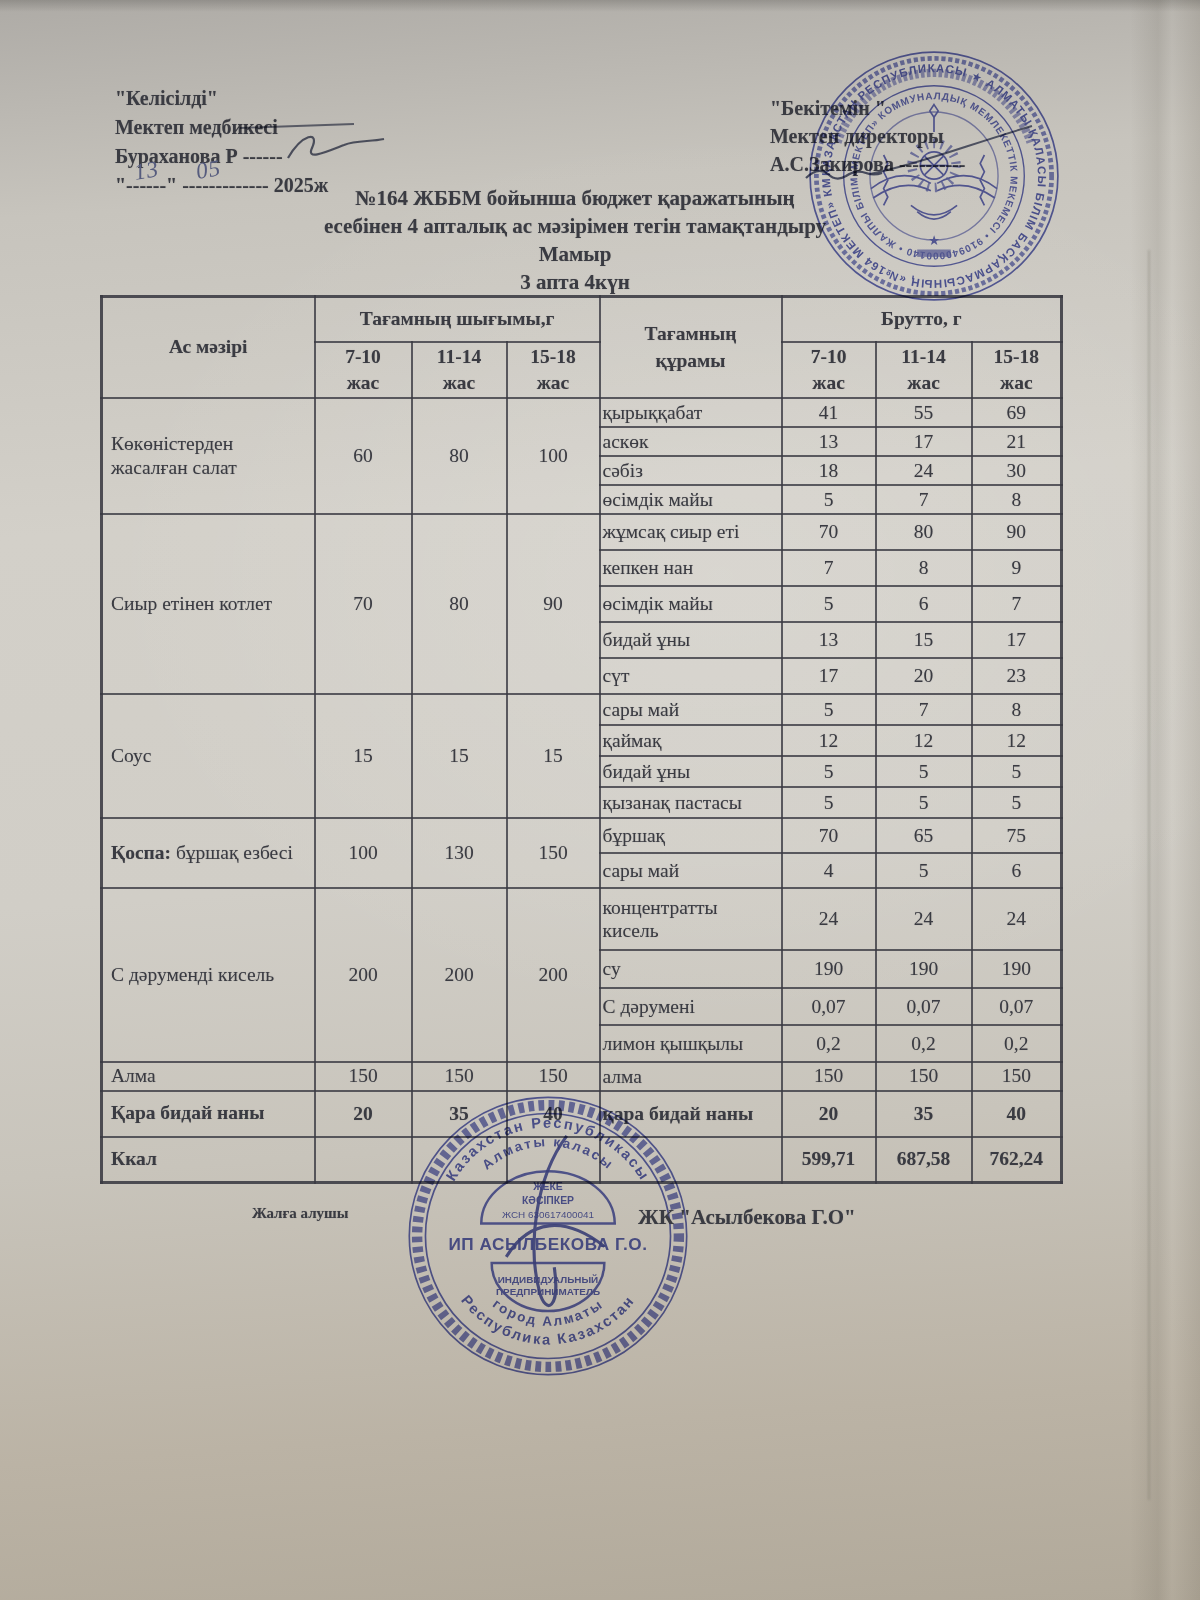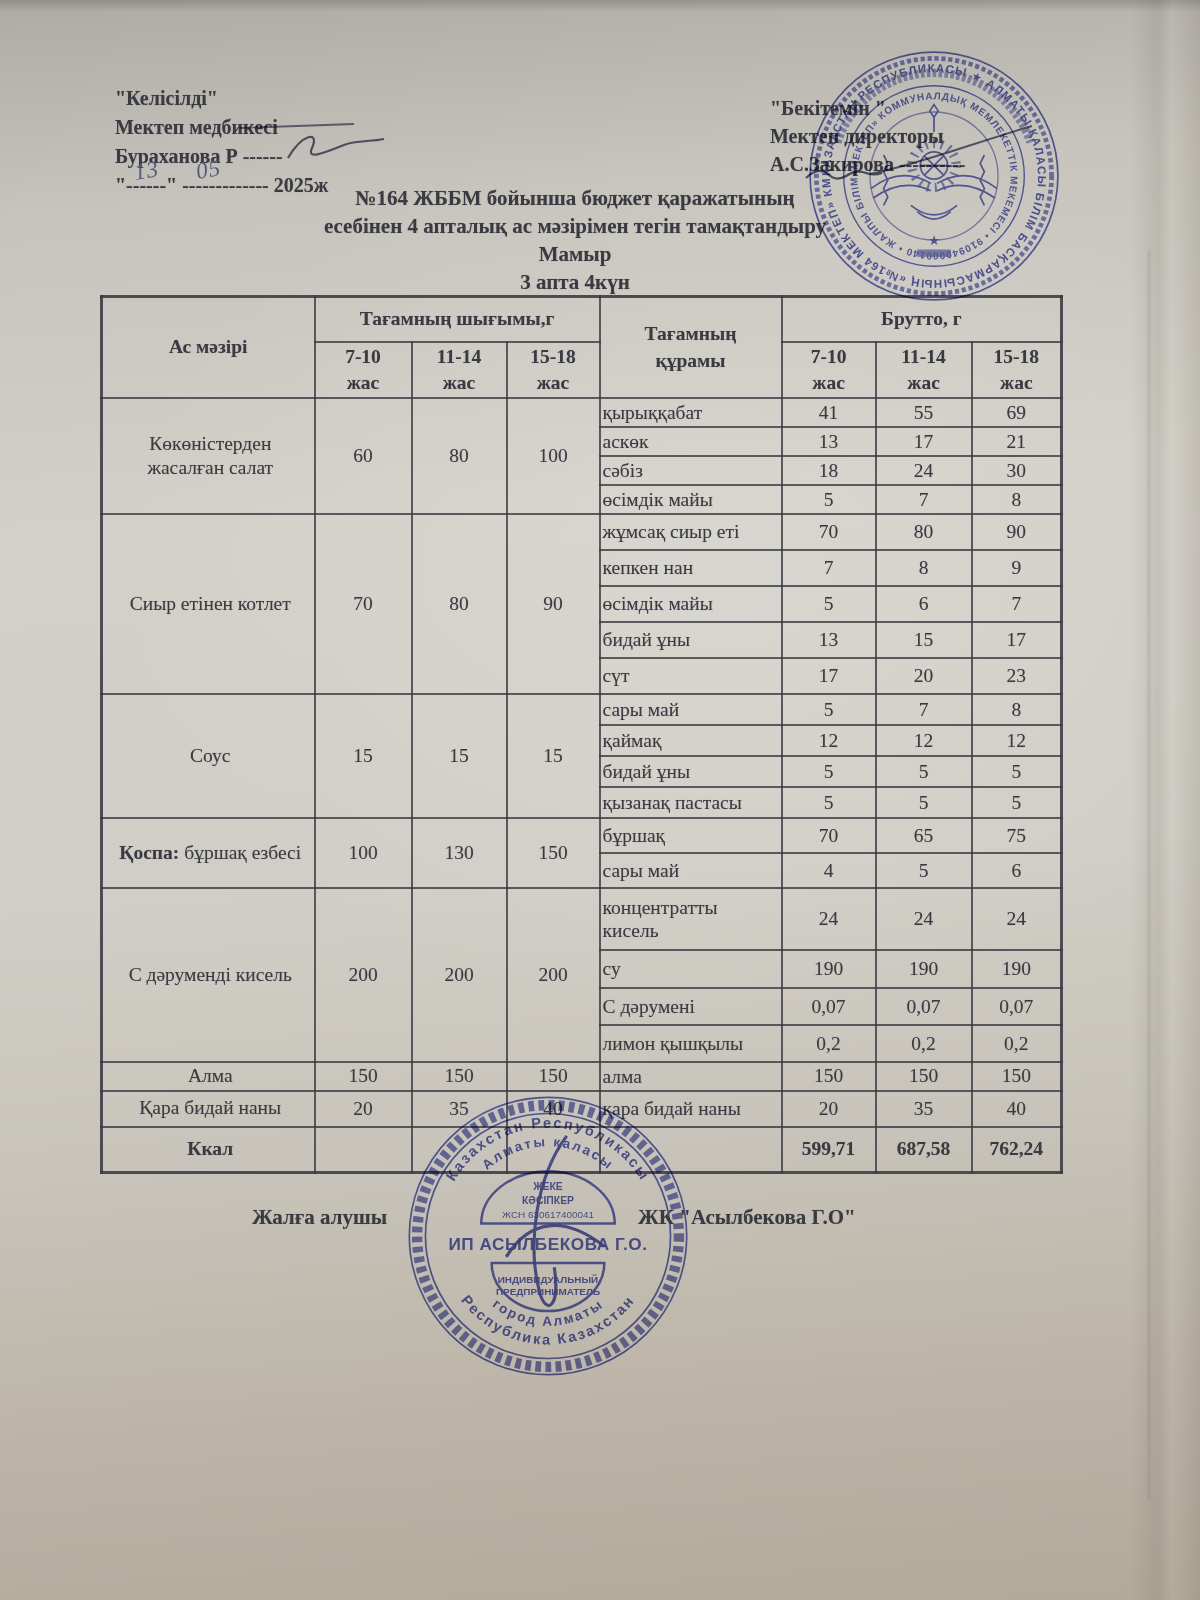--- a/index.html
+++ b/index.html
@@ -29,26 +29,26 @@
   
   .title-block{position:absolute;left:100px;top:184px;width:950px;text-align:center;
     font-size:21px;font-weight:bold;line-height:28px;z-index:1;}
   
   table.menu{position:absolute;left:100px;top:295px;width:960px;border-collapse:collapse;
     table-layout:fixed;font-size:19.5px;color:#3a3b42;z-index:1;
     border:3px solid rgba(58,58,66,.88);text-shadow:0 0 1px rgba(58,59,66,.3);}
   table.menu td,table.menu th{border:2px solid rgba(58,58,66,.8);padding:1px 4px;vertical-align:middle;overflow:hidden;}
   table.menu th{font-weight:bold;text-align:center;white-space:pre-line;line-height:1.35;}
   table.menu td.num{text-align:center;}
-  table.menu td.dish{text-align:center;padding-left:8px;line-height:1.25;}
+  table.menu td.dish{text-align:left;padding-left:8px;line-height:1.25;}
   table.menu td.ing{text-align:left;padding-left:2px;line-height:1.2;}
   table.menu .bold{font-weight:bold;}
   tr.h1{height:45px;} tr.h2{height:50px;}
   
-  .footer-label{position:absolute;left:252px;top:1205px;font-size:21px;font-weight:bold;z-index:1;}
+  .footer-label{position:absolute;left:252px;top:1205px;font-size:15px;font-weight:bold;z-index:1;}
   .footer-company{position:absolute;left:638px;top:1205px;font-size:21px;font-weight:bold;z-index:6;}
   
   .stamp{position:absolute;mix-blend-mode:multiply;filter:blur(.4px);opacity:.93;}
   .stamp-school{left:808px;top:50px;width:252px;height:252px;z-index:5;}
   .stamp-ip{left:402px;top:1090px;width:292px;height:292px;z-index:5;}
   .sig{position:absolute;z-index:6;mix-blend-mode:multiply;}
   svg text{font-family:"Liberation Sans","DejaVu Sans",sans-serif;}
 </style>
 </head>
 <body>
@@ -265,21 +265,21 @@
       <tr style="height: 28px;">
         <td class="dish">Алма</td>
         <td class="num">150</td>
         <td class="num">150</td>
         <td class="num">150</td>
         <td class="ing">алма</td>
         <td class="num">150</td>
         <td class="num">150</td>
         <td class="num">150</td>
       </tr>
-      <tr style="height: 36px;">
+      <tr style="height: 46px; font-weight: bold;">
         <td class="dish">Қара бидай наны</td>
         <td class="num">20</td>
         <td class="num">35</td>
         <td class="num">40</td>
         <td class="ing">қара бидай наны</td>
         <td class="num">20</td>
         <td class="num">35</td>
         <td class="num">40</td>
       </tr>
       <tr style="height: 46px;">

